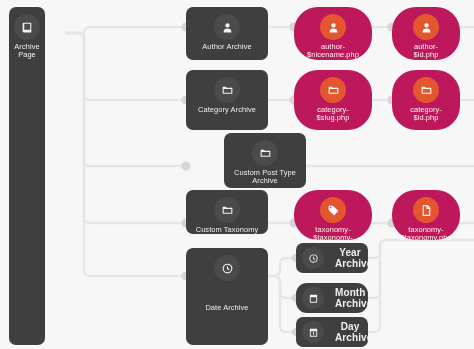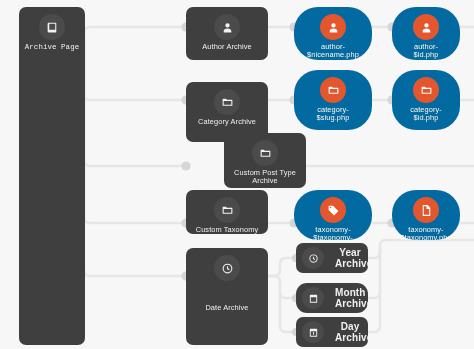--- a/index.html
+++ b/index.html
@@ -17,21 +17,21 @@
     position:absolute;
     border-radius:7px;
     box-sizing:border-box;
     color:#ffffff;
     display:flex;
     flex-direction:column;
     align-items:center;
     z-index:2;
   }
   .node.dark{background:#3f3f3f;}
-  .node.orange{background:#0369a1;border-radius:24px;}
+  .node.orange{background:#be185d;border-radius:24px;}
 
   .node .ico{
     border-radius:50%;
     display:flex;align-items:center;justify-content:center;
     flex:none;
   }
   .node.dark .ico{background:#4b4b4b;}
   .node.orange .ico{background:#e3562e;}
 
   .node .ico svg{display:block;}
@@ -112,39 +112,39 @@
       <circle cx="294" cy="223" r="4.6"></circle>
       <circle cx="296" cy="258" r="4.2"></circle>
       <circle cx="296" cy="298" r="4.2"></circle>
       <circle cx="296" cy="332" r="4.2"></circle>
       <circle cx="392" cy="27" r="4.6"></circle>
       <circle cx="392" cy="100" r="4.6"></circle>
       <circle cx="392" cy="223" r="4.6"></circle>
     </g>
   </svg>
 
-  <div class="node dark v tall" style="left:19px;top:7px;width:66px;height:338px;font-family:Liberation Mono, monospace;">
+  <div class="node dark v tall" style="left:9px;top:7px;width:36px;height:338px;">
     <span class="ico">
       <svg viewBox="0 0 24 24">
           <path d="M5 3h13a1 1 0 0 1 1 1v16a1 1 0 0 1-1 1H5a2 2 0 0 1-2-2V5a2 2 0 0 1 2-2zm1 2v11h11V5H6z"></path>
         </svg>
     </span>
     <span class="lbl">Archive Page</span>
   </div>
 
   <div class="node dark v" style="left:186px;top:7px;width:82px;height:53px;">
     <span class="ico">
       <svg viewBox="0 0 24 24">
           <path d="M12 12a4 4 0 1 0 0-8 4 4 0 0 0 0 8zm0 2c-4 0-7 2.2-7 4.6V21h14v-2.4C19 16.2 16 14 12 14z"></path>
         </svg>
     </span>
     <span class="lbl">Author Archive</span>
   </div>
 
-  <div class="node dark v" style="left:186px;top:70px;width:82px;height:60px;margin-top:12px;">
+  <div class="node dark v" style="left:186px;top:70px;width:82px;height:60px;">
     <span class="ico">
       <svg viewBox="0 0 24 24">
           <path d="M3 6a1 1 0 0 1 1-1h5l2 2h9a1 1 0 0 1 1 1v9a1 1 0 0 1-1 1H4a1 1 0 0 1-1-1V6zm2 3v7h14V9H5z"></path>
         </svg>
     </span>
     <span class="lbl">Category Archive</span>
   </div>
 
   <div class="node dark v" style="left:186px;top:133px;width:82px;height:55px;margin-left:38px;">
     <span class="ico">

